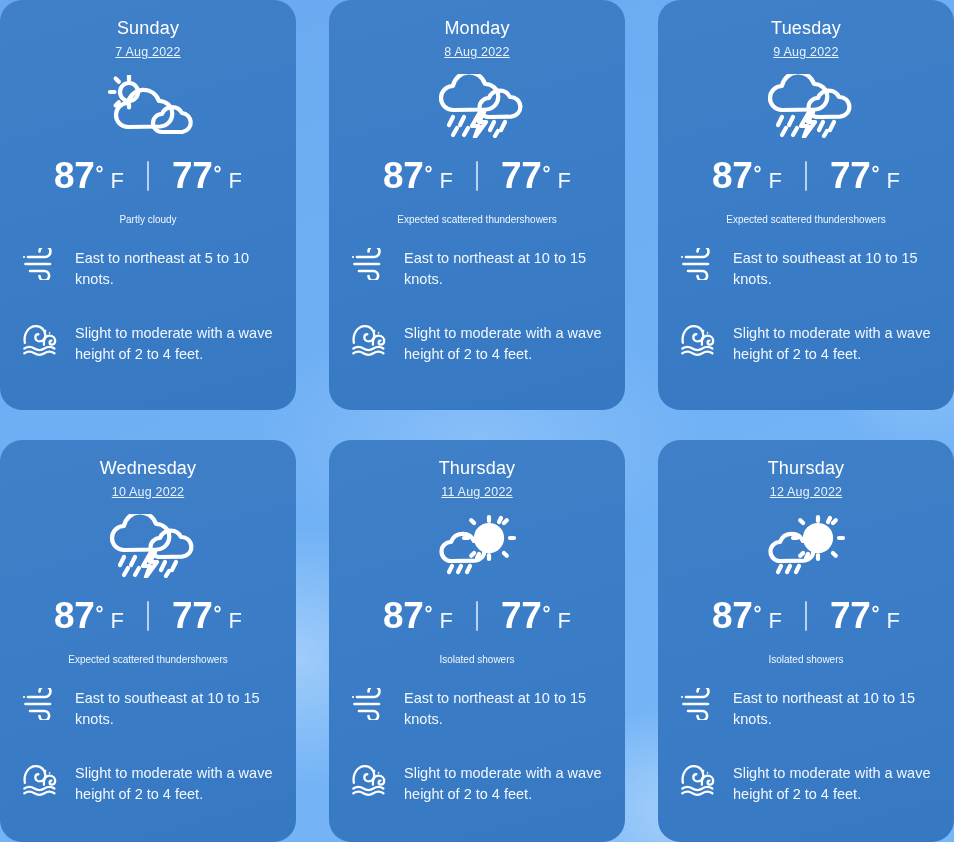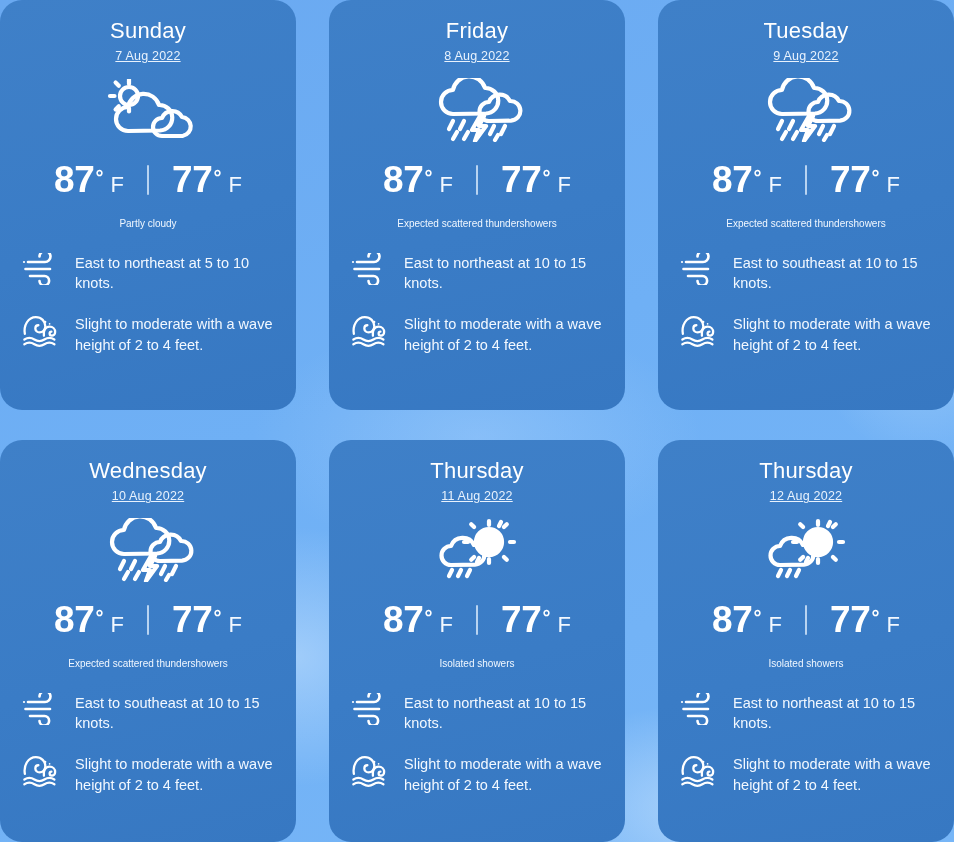--- a/index.html
+++ b/index.html
@@ -55,21 +55,21 @@
     align-items: center;
     overflow: hidden;
   }
 
   
   #forecast-grid > .day-card:nth-child(n+4) {
     margin-top: 8px;
   }
 
   .day-name {
-    font-size: 22px;
+    font-size: 18px;
     font-weight: 400;
     letter-spacing: 0.2px;
     line-height: 1.2;
     text-align: center;
     color: #ffffff;
   }
 
   .day-date {
     font-size: 12.5px;
     font-weight: 400;
@@ -143,21 +143,21 @@
     text-align: center;
     color: #f0f7ff;
     max-width: 215px;
   }
 
   .detail-list {
     margin-top: 20px;
     width: 100%;
     display: flex;
     flex-direction: column;
-    gap: 18px;
+    gap: 32px;
   }
 
   .detail-row {
     display: flex;
     align-items: flex-start;
     gap: 13px;
   }
 
   .detail-icon {
     flex: 0 0 auto;
@@ -245,21 +245,21 @@
         <circle cx="24.5" cy="9.5" r="1.1" fill="#ffffff" stroke="none"></circle>
         <circle cx="29" cy="11.5" r="0.9" fill="#ffffff" stroke="none"></circle>
       </g>
     </svg>
           </span>
         <span class="detail-text">Slight to moderate with a wave height of 2 to 4 feet.</span>
       </div>
     </div>
   </div>
     <div class="day-card">
-    <div class="day-name">Friday</div>
+    <div class="day-name">Monday</div>
     <div class="day-date">8 Aug 2022</div>
 
     <div class="weather-icon-wrap">
         <svg width="92" height="64" viewBox="0 0 92 64" aria-hidden="true">
       <g stroke="#ffffff" fill="none" stroke-width="4.2" stroke-linecap="round" stroke-linejoin="round">
         <path d="M22 36 A12 12 0 0 1 22 12 A16.5 16.5 0 0 1 54 10 A12.5 12.5 0 0 1 55 35.5 Z"></path>
         <path d="M58 43 A9.5 9.5 0 0 1 58 24 A11.5 11.5 0 0 1 79 23 A9.8 9.8 0 0 1 80 42.7 Z"></path>
         <line x1="22" y1="43" x2="18" y2="51"></line>
         <line x1="33" y1="43" x2="29" y2="51"></line>
         <line x1="26" y1="54" x2="22" y2="61"></line>

